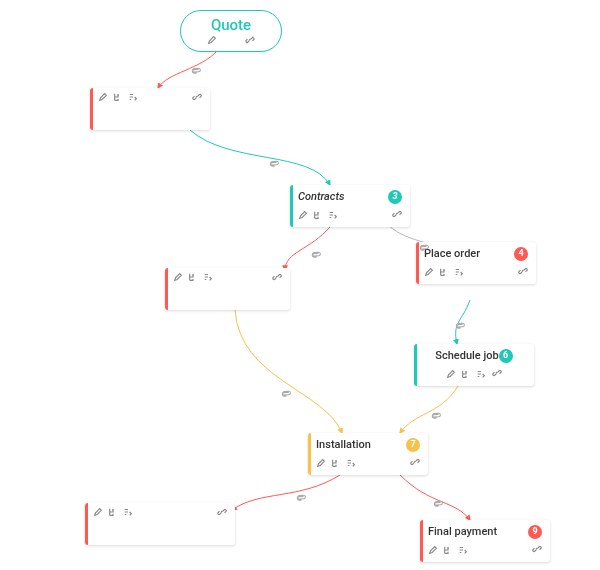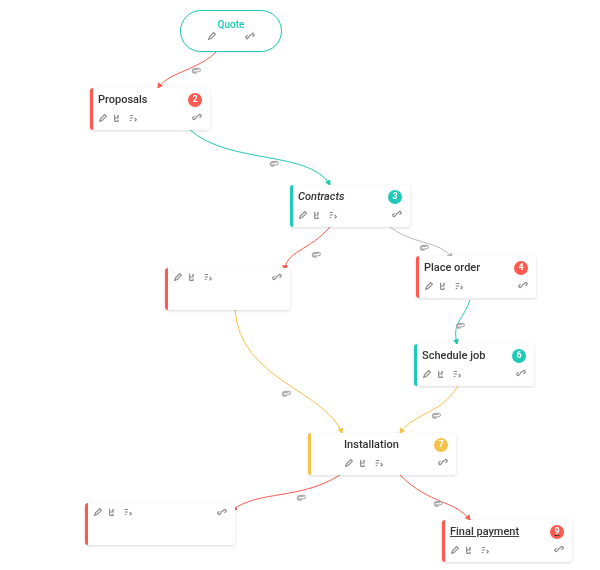--- a/index.html
+++ b/index.html
@@ -6,21 +6,21 @@
   #canvas{position:relative;width:600px;height:570px}
   svg.edges{position:absolute;inset:0;width:600px;height:570px;pointer-events:none}
   .node{position:absolute;background:#fff;box-shadow:0 1px 3px rgba(0,0,0,.15);border-radius:3px;display:flex;flex-direction:column;font-size:11px;color:#444}
   .node .titlebar{display:flex;align-items:center;justify-content:space-between;padding:4px 8px 2px 8px;height:18px}
   .node .title{font-weight:500;color:#333}
   .node .badge{width:14px;height:14px;border-radius:50%;color:#fff;font-size:9px;font-weight:700;display:flex;align-items:center;justify-content:center;line-height:1}
   .node .toolbar{display:flex;align-items:center;justify-content:space-between;padding:2px 8px 4px 8px;height:16px;gap:6px}
   .node .toolbar .left{display:flex;gap:5px;align-items:center}
   .node .accent{position:absolute;left:0;top:0;bottom:0;width:3px;border-top-left-radius:3px;border-bottom-left-radius:3px}
   .quote{position:absolute;border:1.5px solid #1fc9b8;border-radius:999px;background:#fff;display:flex;align-items:center;justify-content:center;box-shadow:0 1px 2px rgba(0,0,0,.08)}
-  .quote .inner{display:flex;flex-direction:column;align-items:center;gap:1px;color:#1fc9b8;font-size:10px;padding:2px 14px}
+  .quote .inner{display:flex;flex-direction:column;align-items:center;gap:1px;color:#1fc9b8;font-size:15px;padding:2px 14px}
   .quote .title{font-weight:500}
   .quote .tools{display:flex;gap:28px;color:#888;font-size:10px}
   .ic{display:inline-block;color:#888;font-size:10px;line-height:1}
   .ic svg{width:10px;height:10px;stroke:#888;fill:none;stroke-width:1.4}
   .clip{position:absolute;color:#aaa;font-size:10px;transform:rotate(40deg)}
 </style>
 </head>
 <body>
 
 <div id="canvas">
@@ -62,24 +62,20 @@
         <span class="ic"><svg viewBox="0 0 12 12">
               <path d="M4 8 L2 10 M8 4 L10 2 M5 7 A2 2 0 0 1 7 5 M7 5 L9 3 A2 2 0 0 1 11 5 L9 7 M5 7 L3 9 A2 2 0 0 1 1 7 L3 5"></path>
             </svg></span>
       </span>
     </div>
   </div>
 
   <div id="nodes">
       <div class="node" style="left: 90px; top: 88px; width: 120px; height: 42px;">
         <div class="accent" style="background:#ff5a52"></div>
-        <div class="titlebar">
-          <span class="title">Proposals</span>
-          <span class="badge" style="background:#ff5a52">2</span>
-        </div>
         <div class="toolbar">
           <span class="left">
             <span class="ic"><svg viewBox="0 0 12 12">
                 <path d="M2 10 L3 7 L8 2 L10 4 L5 9 L2 10 Z"></path>
               </svg></span>
             <span class="ic"><svg viewBox="0 0 12 12">
                 <path d="M2 2 L2 10 M2 6 L6 6 L6 3 M6 3 L5 4 M6 3 L7 4 M2 10 L6 10 L6 8"></path>
               </svg></span>
             <span class="ic"><svg viewBox="0 0 12 12">
                 <path d="M2 3 L6 3 M2 6 L6 6 M2 9 L4 9 M8 6 L10 8 L8 10"></path>
@@ -125,21 +121,21 @@
               </svg></span>
             <span class="ic"><svg viewBox="0 0 12 12">
                 <path d="M2 3 L6 3 M2 6 L6 6 M2 9 L4 9 M8 6 L10 8 L8 10"></path>
               </svg></span>
           </span>
           <span><span class="ic"><svg viewBox="0 0 12 12">
                 <path d="M5 7 A2 2 0 0 1 7 5 M7 5 L9 3 A1.6 1.6 0 0 1 11 5 L9 7 M5 7 L3 9 A1.6 1.6 0 0 1 1 7 L3 5"></path>
               </svg></span></span>
         </div>
       </div>
-      <div class="node" style="left: 416px; top: 256px; width: 120px; height: 42px;">
+      <div class="node" style="left: 416px; top: 242px; width: 120px; height: 42px;">
         <div class="accent" style="background:#ff5a52"></div>
         <div class="titlebar">
           <span class="title">Place order</span>
           <span class="badge" style="background:#ff5a52">4</span>
         </div>
         <div class="toolbar">
           <span class="left">
             <span class="ic"><svg viewBox="0 0 12 12">
                 <path d="M2 10 L3 7 L8 2 L10 4 L5 9 L2 10 Z"></path>
               </svg></span>
@@ -148,21 +144,21 @@
               </svg></span>
             <span class="ic"><svg viewBox="0 0 12 12">
                 <path d="M2 3 L6 3 M2 6 L6 6 M2 9 L4 9 M8 6 L10 8 L8 10"></path>
               </svg></span>
           </span>
           <span><span class="ic"><svg viewBox="0 0 12 12">
                 <path d="M5 7 A2 2 0 0 1 7 5 M7 5 L9 3 A1.6 1.6 0 0 1 11 5 L9 7 M5 7 L3 9 A1.6 1.6 0 0 1 1 7 L3 5"></path>
               </svg></span></span>
         </div>
       </div>
-      <div class="node" style="left: 414px; top: 344px; width: 120px; height: 42px;">
+      <div class="node" style="left: 414px; top: 344px; width: 120px; height: 42px; align-items: center;">
         <div class="accent" style="background:#1fc9b8"></div>
         <div class="titlebar">
           <span class="title">Schedule job</span>
           <span class="badge" style="background:#1fc9b8">6</span>
         </div>
         <div class="toolbar">
           <span class="left">
             <span class="ic"><svg viewBox="0 0 12 12">
                 <path d="M2 10 L3 7 L8 2 L10 4 L5 9 L2 10 Z"></path>
               </svg></span>
@@ -171,21 +167,21 @@
               </svg></span>
             <span class="ic"><svg viewBox="0 0 12 12">
                 <path d="M2 3 L6 3 M2 6 L6 6 M2 9 L4 9 M8 6 L10 8 L8 10"></path>
               </svg></span>
           </span>
           <span><span class="ic"><svg viewBox="0 0 12 12">
                 <path d="M5 7 A2 2 0 0 1 7 5 M7 5 L9 3 A1.6 1.6 0 0 1 11 5 L9 7 M5 7 L3 9 A1.6 1.6 0 0 1 1 7 L3 5"></path>
               </svg></span></span>
         </div>
       </div>
-      <div class="node" style="left: 308px; top: 433px; width: 120px; height: 42px; padding-left: 28px;">
+      <div class="node" style="left: 308px; top: 433px; width: 120px; height: 42px;">
         <div class="accent" style="background:#f5c24a"></div>
         <div class="titlebar">
           <span class="title">Installation</span>
           <span class="badge" style="background:#f5c24a">7</span>
         </div>
         <div class="toolbar">
           <span class="left">
             <span class="ic"><svg viewBox="0 0 12 12">
                 <path d="M2 10 L3 7 L8 2 L10 4 L5 9 L2 10 Z"></path>
               </svg></span>
@@ -213,21 +209,21 @@
               </svg></span>
             <span class="ic"><svg viewBox="0 0 12 12">
                 <path d="M2 3 L6 3 M2 6 L6 6 M2 9 L4 9 M8 6 L10 8 L8 10"></path>
               </svg></span>
           </span>
           <span><span class="ic"><svg viewBox="0 0 12 12">
                 <path d="M5 7 A2 2 0 0 1 7 5 M7 5 L9 3 A1.6 1.6 0 0 1 11 5 L9 7 M5 7 L3 9 A1.6 1.6 0 0 1 1 7 L3 5"></path>
               </svg></span></span>
         </div>
       </div>
-      <div class="node" style="left: 442px; top: 520px; width: 130px; height: 42px; text-decoration: underline;">
+      <div class="node" style="left: 420px; top: 520px; width: 130px; height: 42px;">
         <div class="accent" style="background:#ff5a52"></div>
         <div class="titlebar">
           <span class="title">Final payment</span>
           <span class="badge" style="background:#ff5a52">9</span>
         </div>
         <div class="toolbar">
           <span class="left">
             <span class="ic"><svg viewBox="0 0 12 12">
                 <path d="M2 10 L3 7 L8 2 L10 4 L5 9 L2 10 Z"></path>
               </svg></span>

